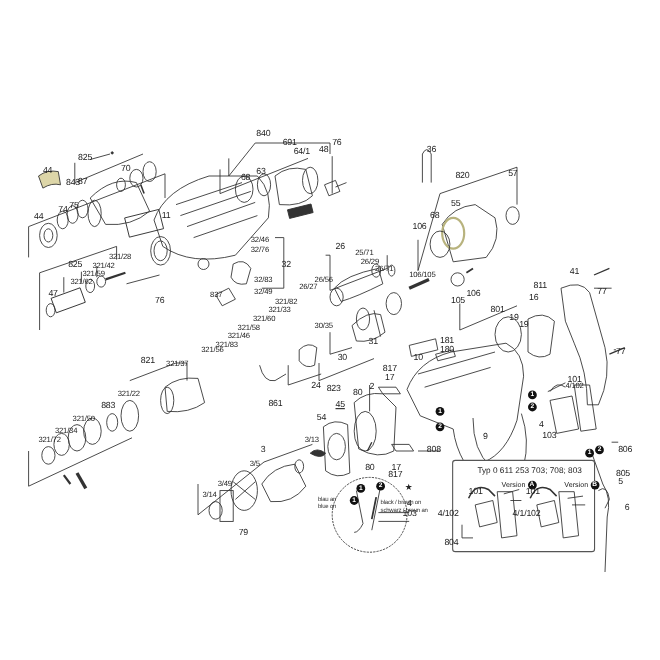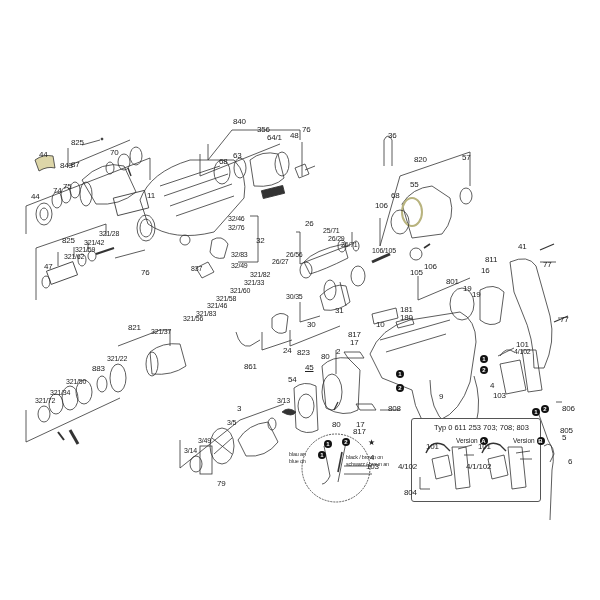--- a/index.html
+++ b/index.html
@@ -178,21 +178,21 @@
       <div class="lbl" style="left: 31px; top: 192px;">44</div>
       <div class="lbl" style="left: 147px; top: 191px;">11</div>
       <div class="lbl" style="left: 62px; top: 236px;">825</div>
       <div class="lbl lbl-sm" style="left: 99px; top: 230px;">321/28</div>
       <div class="lbl lbl-sm" style="left: 84px; top: 239px;">321/42</div>
       <div class="lbl lbl-sm" style="left: 75px; top: 246px;">321/59</div>
       <div class="lbl lbl-sm" style="left: 64px; top: 253px;">321/62</div>
       <div class="lbl" style="left: 44px; top: 262px;">47</div>
       <div class="lbl" style="left: 141px; top: 268px;">76</div>
       <div class="lbl" style="left: 233px; top: 117px;">840</div>
-      <div class="lbl" style="left: 257px; top: 125px;">356</div>
+      <div class="lbl" style="left: 257px; top: 125px;">691</div>
       <div class="lbl" style="left: 267px; top: 133px;">64/1</div>
       <div class="lbl" style="left: 290px; top: 131px;">48</div>
       <div class="lbl" style="left: 302px; top: 125px;">76</div>
       <div class="lbl" style="left: 219px; top: 157px;">68</div>
       <div class="lbl" style="left: 233px; top: 151px;">63</div>
       <div class="lbl lbl-sm" style="left: 228px; top: 215px;">32/46</div>
       <div class="lbl lbl-sm" style="left: 228px; top: 224px;">32/76</div>
       <div class="lbl" style="left: 256px; top: 236px;">32</div>
       <div class="lbl lbl-sm" style="left: 231px; top: 251px;">32/83</div>
       <div class="lbl lbl-sm" style="left: 231px; top: 262px;">32/49</div>

